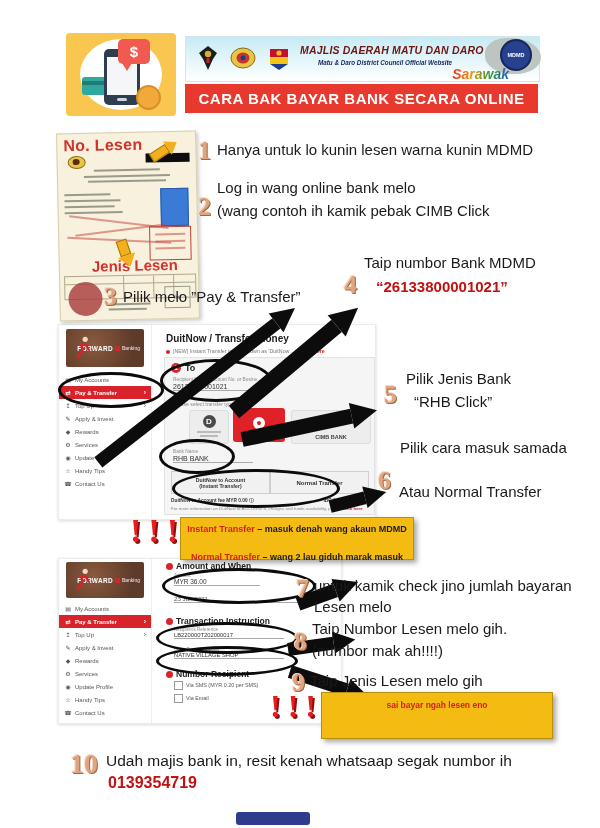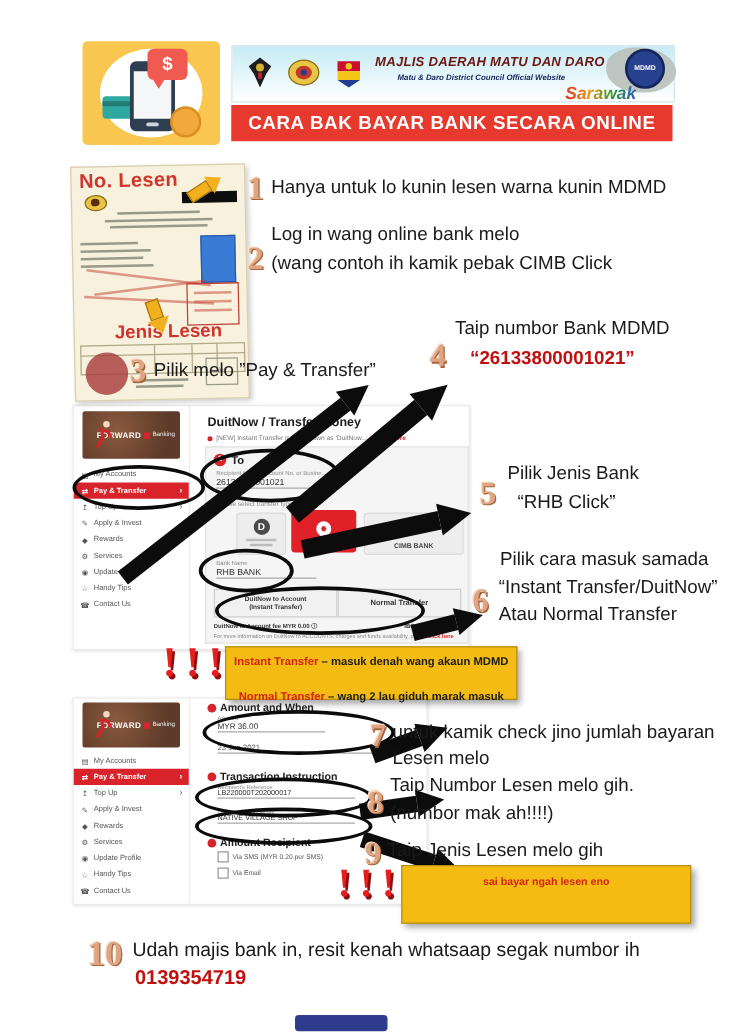--- a/index.html
+++ b/index.html
@@ -283,21 +283,20 @@
     <i style="flex:1;height:13px;background:#0c0c0c;"></i>
       <i style="width:0;height:0;border-top:11px solid transparent;border-bottom:11px solid transparent;border-left:22px solid #0c0c0c;"></i>
   </div>
 
   <div class="stepnum" style="left:384px;top:380px;">5</div>
   <div class="steptext" style="left:406px;top:370px;">Pilik Jenis Bank</div>
   <div class="steptext" style="left:414px;top:393px;">“RHB Click”</div>
 
   <div class="stepnum" style="left:378px;top:466px;">6</div>
   <div class="steptext" style="left:376px;top:439px;margin-left:24px;">Pilik cara masuk samada</div>
-  <div class="steptext" style="left:399px;top:461px;">“Instant Transfer/DuitNow”</div>
   <div class="steptext" style="left:399px;top:483px;">Atau Normal Transfer</div>
 
   <div class="bangs" style="left:130px;top:512px;">!!!!</div>
   <div class="ybox" style="left:180px;top:517px;width:232px;height:38px;padding-top:3px;">
     <div class="nw" style="font-size:9px;font-weight:bold;line-height:16px;">
       <span style="color:#d42314;">Instant Transfer</span><span style="color:#1c1c1c;"> – masuk denah wang akaun MDMD</span>
     </div>
     <div class="nw" style="font-size:9px;font-weight:bold;line-height:16px;margin-top:12px;">
       <span style="color:#d42314;">Normal Transfer</span><span style="color:#1c1c1c;"> – wang 2 lau giduh marak masuk</span>
     </div>
@@ -359,21 +358,21 @@
       <div class="ab nw appsec" style="left:2px;top:2px;"><span class="reddot"></span><span>Amount and When</span></div>
       <div class="ab nw tiny" style="left:10px;top:14px;font-size:4.8px;">Amount</div>
       <div class="ab nw fieldv" style="left:10px;top:19px;width:86px;font-size:6.5px;">MYR 36.00</div>
       <div class="ab nw fieldv" style="left:10px;top:36px;width:140px;font-size:6.2px;color:#555;">23 Jun 2021</div>
       <div class="ab" style="left:144px;top:35px;font-size:6px;color:#999;">▦</div>
       <div class="ab nw appsec" style="left:2px;top:57px;"><span class="reddot"></span><span>Transaction Instruction</span></div>
       <div class="ab nw tiny" style="left:10px;top:68px;font-size:4.5px;">Recipient's Reference</div>
       <div class="ab nw fieldv" style="left:10px;top:73px;width:110px;font-size:5.8px;">LB220000T202000017</div>
       <div class="ab nw tiny" style="left:10px;top:88px;font-size:4.5px;">Other Payment Details</div>
       <div class="ab nw fieldv" style="left:10px;top:93px;width:110px;font-size:5.8px;">NATIVE VILLAGE SHOP</div>
-      <div class="ab nw appsec" style="left:2px;top:110px;"><span class="reddot"></span><span>Amount Recipient</span></div>
+      <div class="ab nw appsec" style="left:2px;top:110px;"><span class="reddot"></span><span>Numbor Recipient</span></div>
       <div class="ab nw" style="left:10px;top:122px;font-size:5.4px;color:#555;"><span class="cb"></span><span>Via SMS (MYR 0.20 per SMS)</span></div>
       <div class="ab nw" style="left:10px;top:135px;font-size:5.4px;color:#555;"><span class="cb"></span><span>Via Email</span></div>
     </div>
   </div>
 
   <div class="oval" style="left:162px;top:568px;width:148px;height:30px;"></div>
   <div class="oval" style="left:156px;top:622px;width:136px;height:26px;"></div>
   <div class="oval" style="left:156px;top:646px;width:136px;height:24px;"></div>
 
   <div class="arrow" style="left:298px;top:592px;width:64px;transform:rotate(-20deg);">

